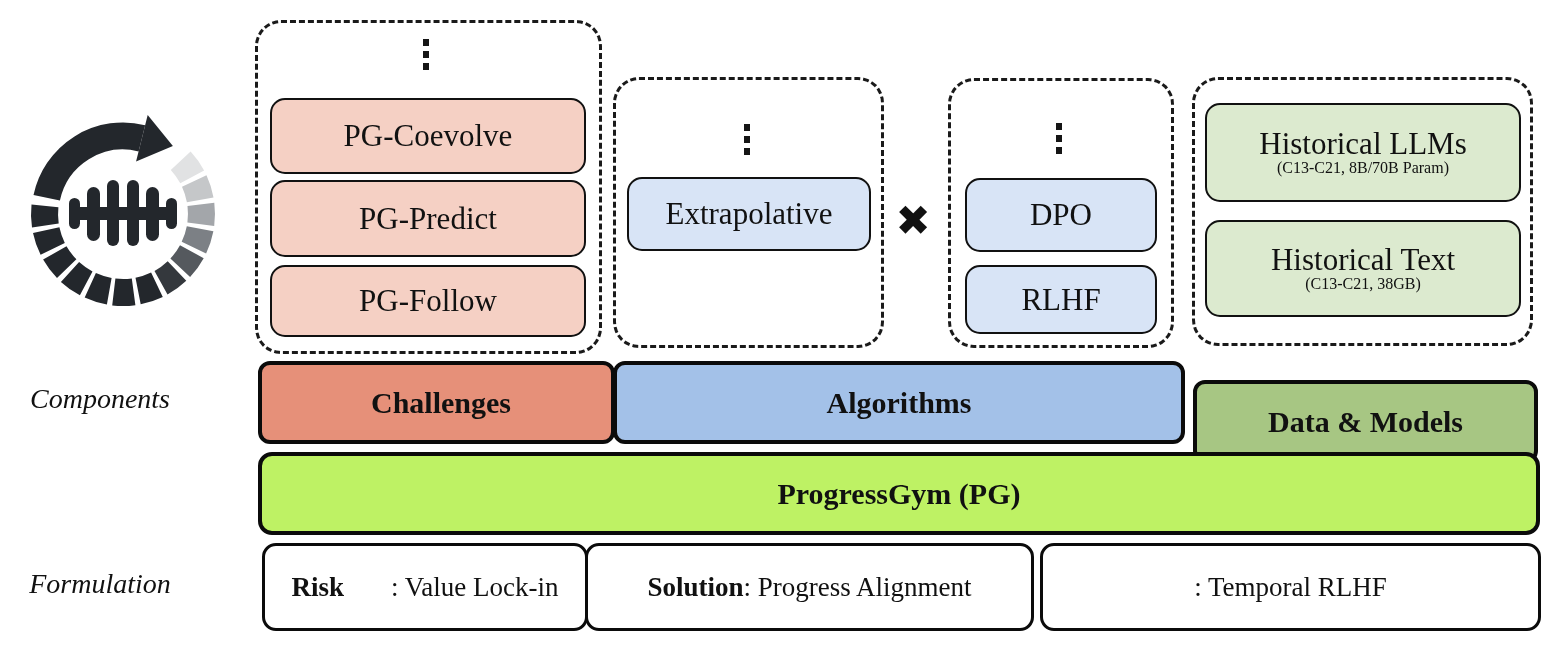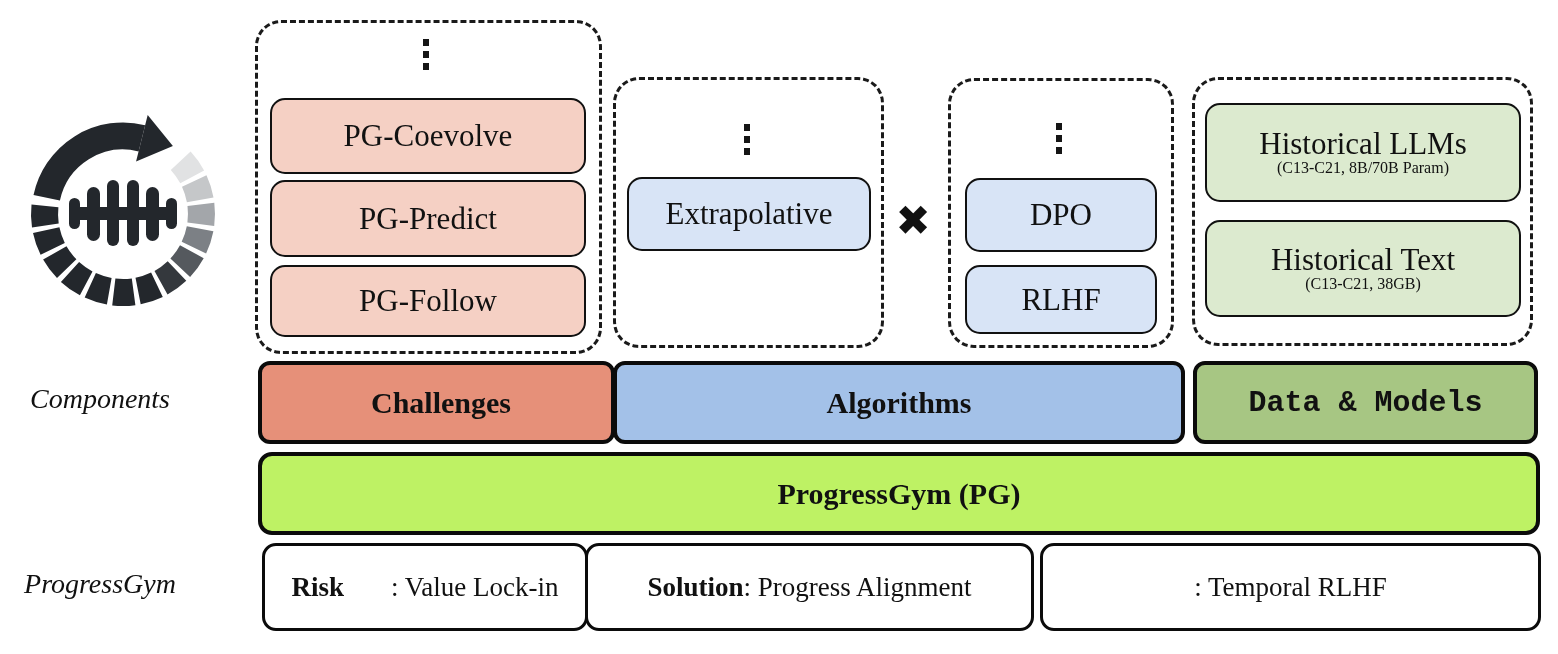--- a/index.html
+++ b/index.html
@@ -136,30 +136,30 @@
 
   <div class="rowlabel" style="top:361px;height:75px;">
     <span>Components</span>
   </div>
   <div class="bar red" style="left:258px;top:361px;width:340px;height:75px;padding-left:9px;">
     <span>Challenges</span>
   </div>
   <div class="bar blue" style="left:613px;top:361px;width:564px;height:75px;">
     <span>Algorithms</span>
   </div>
-  <div class="bar green" style="left:1193px;top:361px;width:337px;height:75px;font-family:Liberation Mono, monospace;">
+  <div class="bar green" style="left:1193px;top:380px;width:337px;height:75px;">
     <span>Data &amp; Models</span>
   </div>
 
   <div class="framework" style="left:258px;top:452px;width:1274px;height:75px;">
     <span>ProgressGym (PG)</span>
   </div>
 
   <div class="rowlabel" style="top:543px;height:82px;">
-    <span>ProgressGym</span>
+    <span>Formulation</span>
   </div>
   <div class="foundation" style="left:262px;top:543px;width:320px;height:82px;gap:47px;">
     <b>Risk</b><span>: Value Lock-in</span>
   </div>
   <div class="foundation" style="left:585px;top:543px;width:443px;height:82px;">
     <b>Solution</b><span>: Progress Alignment</span>
   </div>
   <div class="foundation" style="left:1040px;top:543px;width:495px;height:82px;">
     <span>: Temporal RLHF</span>
   </div>

